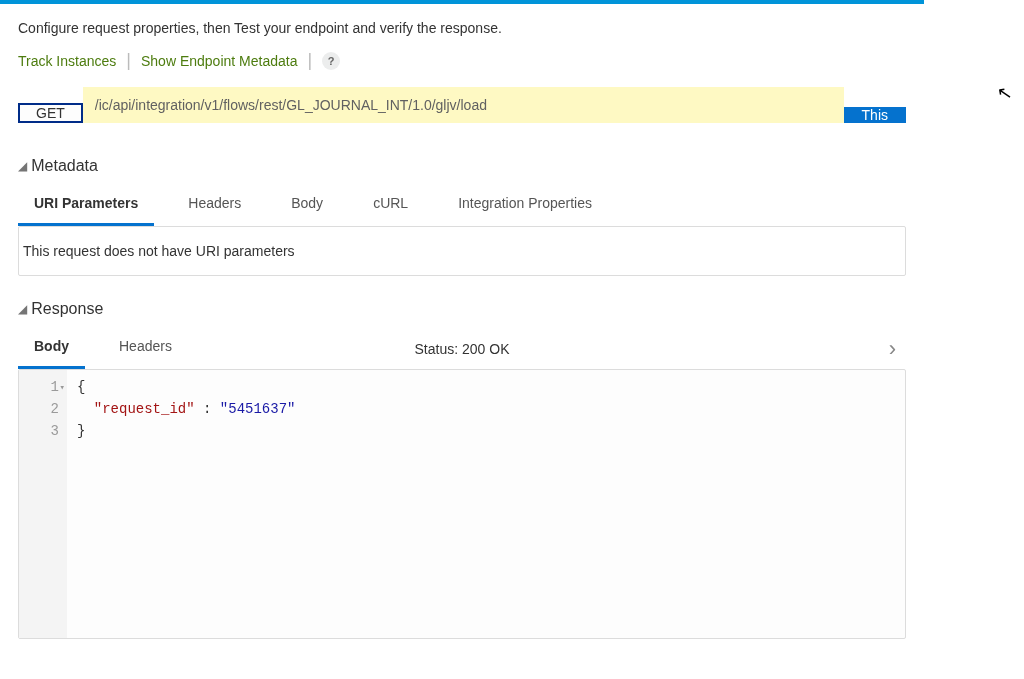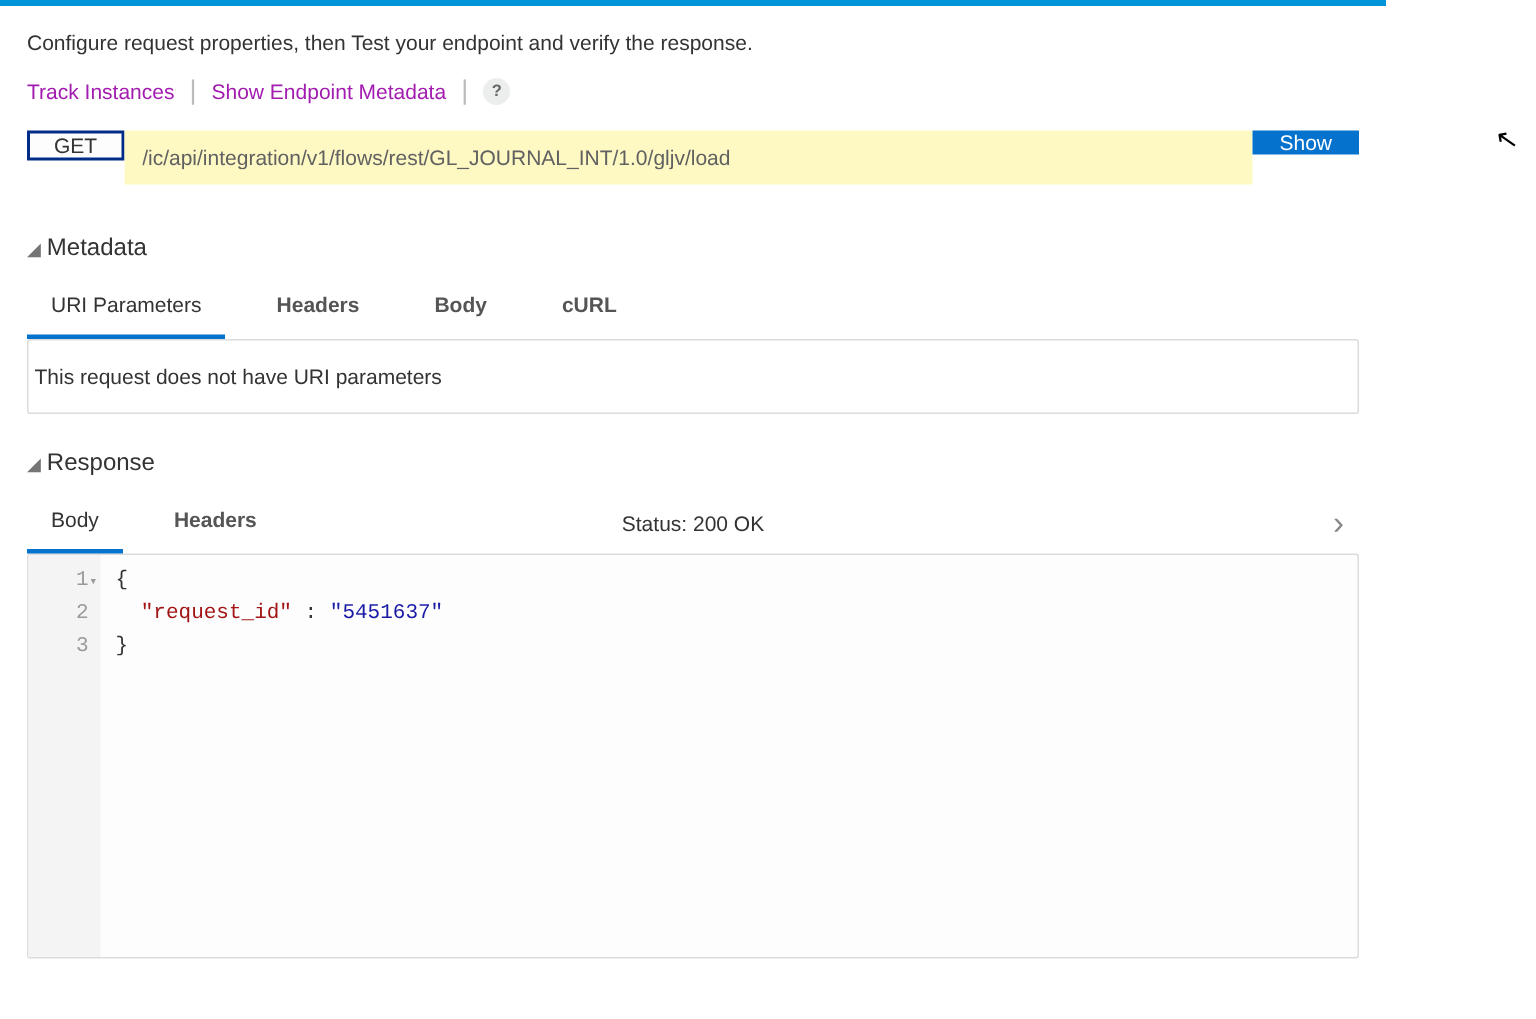--- a/index.html
+++ b/index.html
@@ -11,29 +11,29 @@
     font-size: 14px;
   }
   .page {
     width: 924px;
     background: #fff;
     border-top: 4px solid #0094d9;
   }
   .content { padding: 10px 18px 20px; }
   .instruction { font-size: 14px; color: #333; margin: 6px 0 14px; }
   .toolbar-links { display: flex; align-items: center; gap: 0; margin-bottom: 16px; }
-  .lnk { color: #a21caf; font-size: 14px; cursor: pointer; }
+  .lnk { color: #4d7c0f; font-size: 14px; cursor: pointer; }
   .sep { margin: 0 10px; color: #bbb; font-size: 18px; }
   .help-icon {
     display: inline-flex; align-items: center; justify-content: center;
     width: 18px; height: 18px; border-radius: 50%;
     background: #eceded; color: #666; font-size: 11px; font-weight: 600;
     cursor: pointer;
   }
-  .endpoint-bar { display: flex; align-items: flex-start; margin-bottom: 34px; }
+  .endpoint-bar { display: flex; align-items: flex-end; margin-bottom: 34px; }
   .method-box {
     border: 2px solid #002c88;
     padding: 0 16px;
     display: flex; align-items: center;
     font-size: 14px; color: #333;
     background: #fdfdfd;
   }
   .url-box {
     flex: 1;
     background: #fef9c3;
@@ -62,22 +62,22 @@
     border-bottom: 1px solid transparent;
     margin: 6px 0 0;
   }
   .tab {
     padding: 10px 16px 12px;
     font-size: 14px;
     color: #555;
     cursor: pointer;
     border-bottom: 3px solid transparent;
   }
-  .tab + .tab { margin-left: 18px; font-weight: bold; }
-  .tab.active { border-bottom: 3px solid #0572CE; color: #333; }
+  .tab + .tab { margin-left: 18px; }
+  .tab.active { border-bottom: 3px solid #0572CE; color: #333; font-weight: bold; }
   .request-panel {
     border: 1px solid #dcdcdc;
     border-radius: 2px;
     padding: 16px 4px;
     font-size: 14px;
     color: #333;
     margin-top: -1px;
   }
   .response-tabbar {
     display: flex; align-items: center;
@@ -140,33 +140,34 @@
       <span class="lnk">Track Instances</span>
       <span class="sep">|</span>
       <span class="lnk">Show Endpoint Metadata</span>
       <span class="sep">|</span>
       <span class="help-icon">?</span>
     </div>
 
     <div class="endpoint-bar">
       <div class="method-box">GET</div>
       <input class="url-box" type="text" readonly="" value="/ic/api/integration/v1/flows/rest/GL_JOURNAL_INT/1.0/gljv/load" style="">
-      <button class="test-btn">Show</button>
+      <button class="test-btn">This</button>
     </div>
 
     <div class="section-hdr">
       <span class="tri-icon">◢</span>
       <span>Metadata</span>
     </div>
 
     <div class="tabs">
       <div class="tab active">URI Parameters</div>
       <div class="tab">Headers</div>
       <div class="tab">Body</div>
       <div class="tab">cURL</div>
+      <div class="tab">Integration Properties</div>
     </div>
     <div class="request-panel">
       <span>This request does not have URI parameters</span>
     </div>
 
     <div class="section-hdr" style="margin-top:24px;">
       <span class="tri-icon">◢</span>
       <span>Response</span>
     </div>
 

